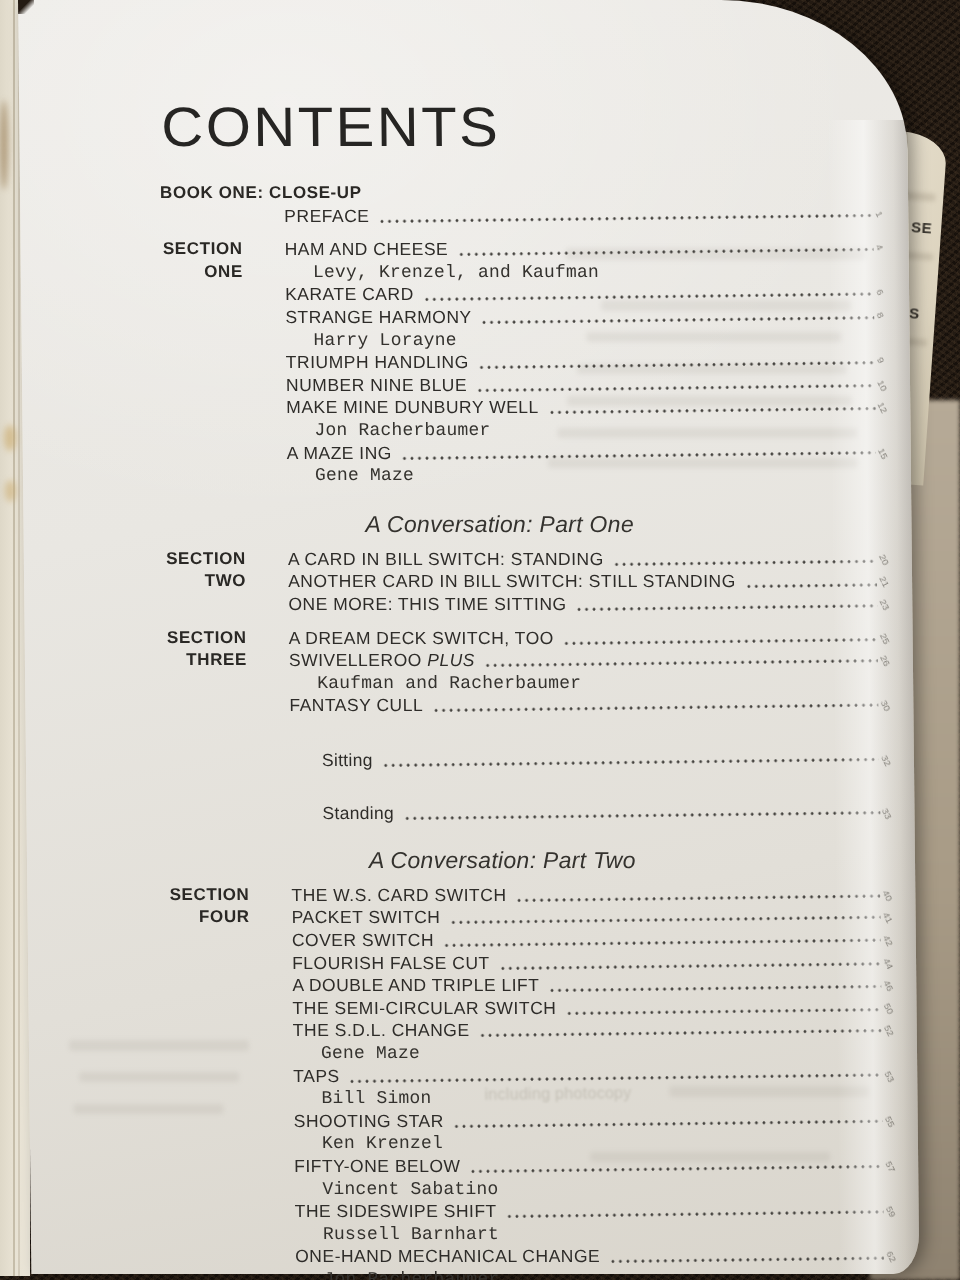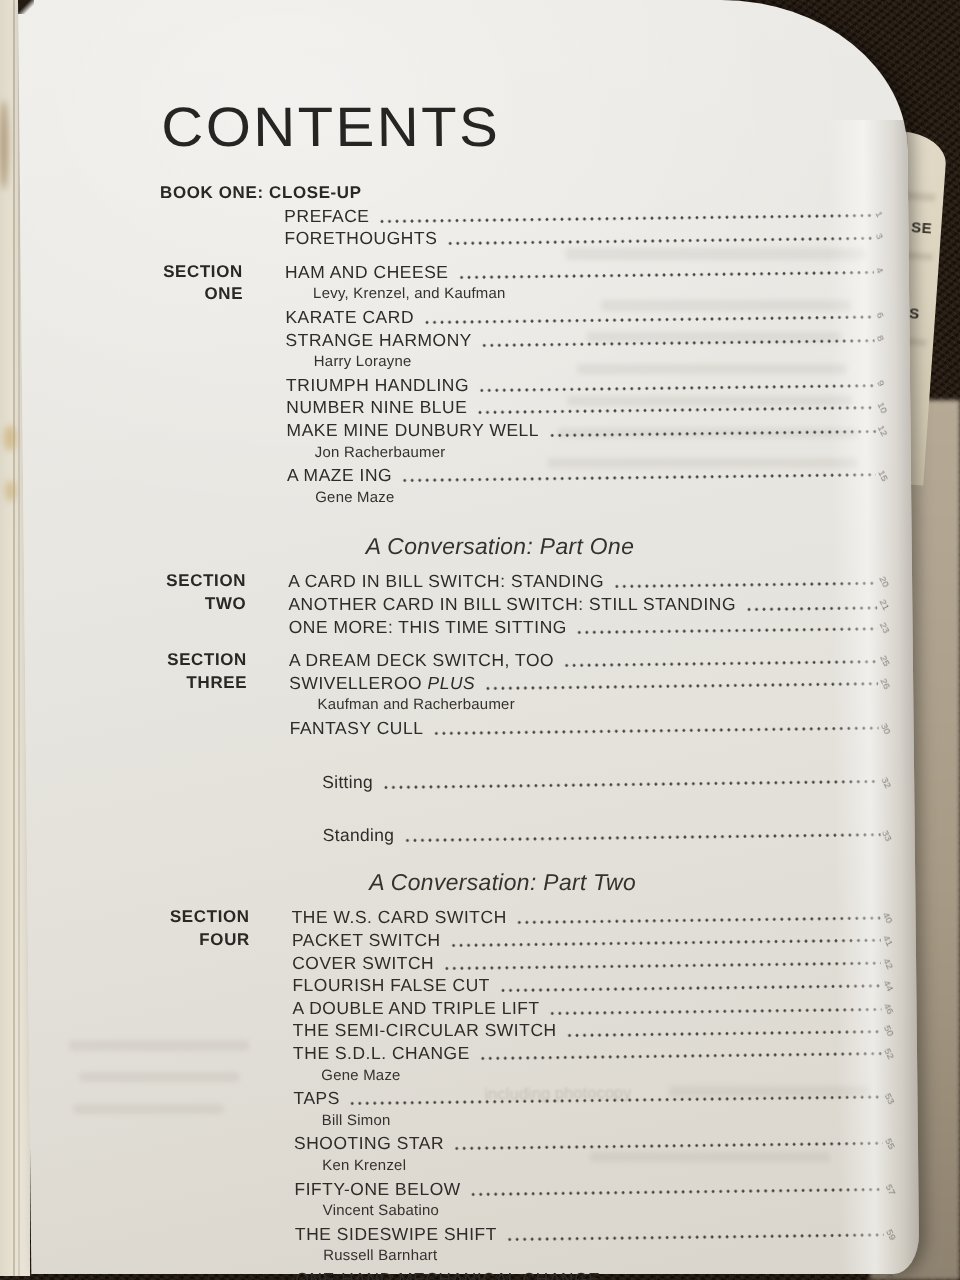--- a/index.html
+++ b/index.html
@@ -73,21 +73,21 @@
   }
   .row{display:flex;align-items:flex-start;min-height:22.6px;}
   .row.gap{margin-top:11px;}
   .label{flex:none;width:82px;margin-right:40px;text-align:right;
     font-weight:bold;letter-spacing:.6px;padding-right:2px;font-size:17px;color:#2a2825;}
   .line{flex:1;display:flex;align-items:flex-end;min-width:0;}
   .heading{font-weight:bold;letter-spacing:.6px;font-size:17px;color:#2a2825;}
   .etitle{white-space:nowrap;letter-spacing:.5px;}
   .etitle em{font-style:italic;}
   .sub .etitle{padding-left:32px;letter-spacing:.3px;margin-top:32px;}
-  .author-t{padding-left:28px;font-size:15px;letter-spacing:.2px;color:#34322e;}
+  .author-t{padding-left:28px;font-size:18px;letter-spacing:.2px;color:#34322e;font-family:Liberation Mono, monospace;}
   .inter-t{padding-left:78px;font-style:italic;font-size:23px;letter-spacing:.3px;color:#34322e;margin-top:12px;}
   .leader{
     flex:1;height:16px;min-width:26px;margin-left:9px;margin-right:2px;
     background-image:radial-gradient(circle,#44423e 1.15px,rgba(0,0,0,0) 1.7px);
     background-size:7.5px 5px;background-repeat:repeat-x;background-position:left bottom 3px;
     transform:rotate(-.7deg);transform-origin:left bottom;
   }
   .pnum{
     flex:none;display:inline-block;width:11px;font-size:10px;color:#57544c;
     transform:rotate(64deg);transform-origin:center;filter:blur(.45px);
@@ -148,28 +148,20 @@
         </div>
       </div>
       <div class="row entry">
         <span class="label"></span>
         <div class="line">
           <span class="etitle">PREFACE</span>
           <span class="leader"></span>
           <span class="pnum">1</span>
         </div>
       </div>
-      <div class="row entry">
-        <span class="label"></span>
-        <div class="line">
-          <span class="etitle">FORETHOUGHTS</span>
-          <span class="leader"></span>
-          <span class="pnum">3</span>
-        </div>
-      </div>
       <div class="row entry gap">
         <span class="label">SECTION</span>
         <div class="line">
           <span class="etitle">HAM AND CHEESE</span>
           <span class="leader"></span>
           <span class="pnum">4</span>
         </div>
       </div>
       <div class="row author">
         <span class="label">ONE</span>

